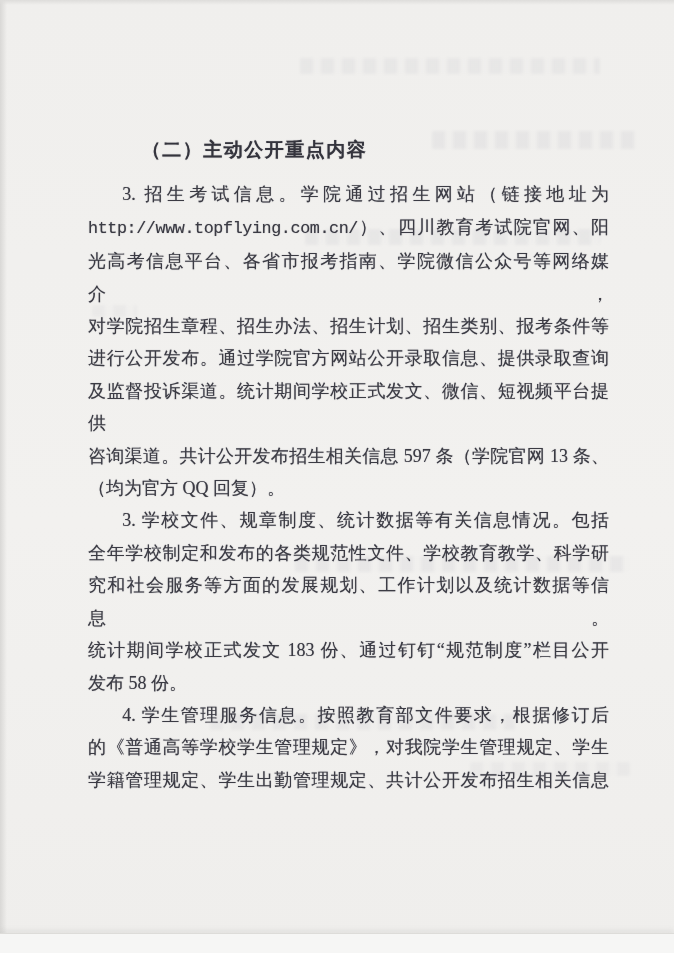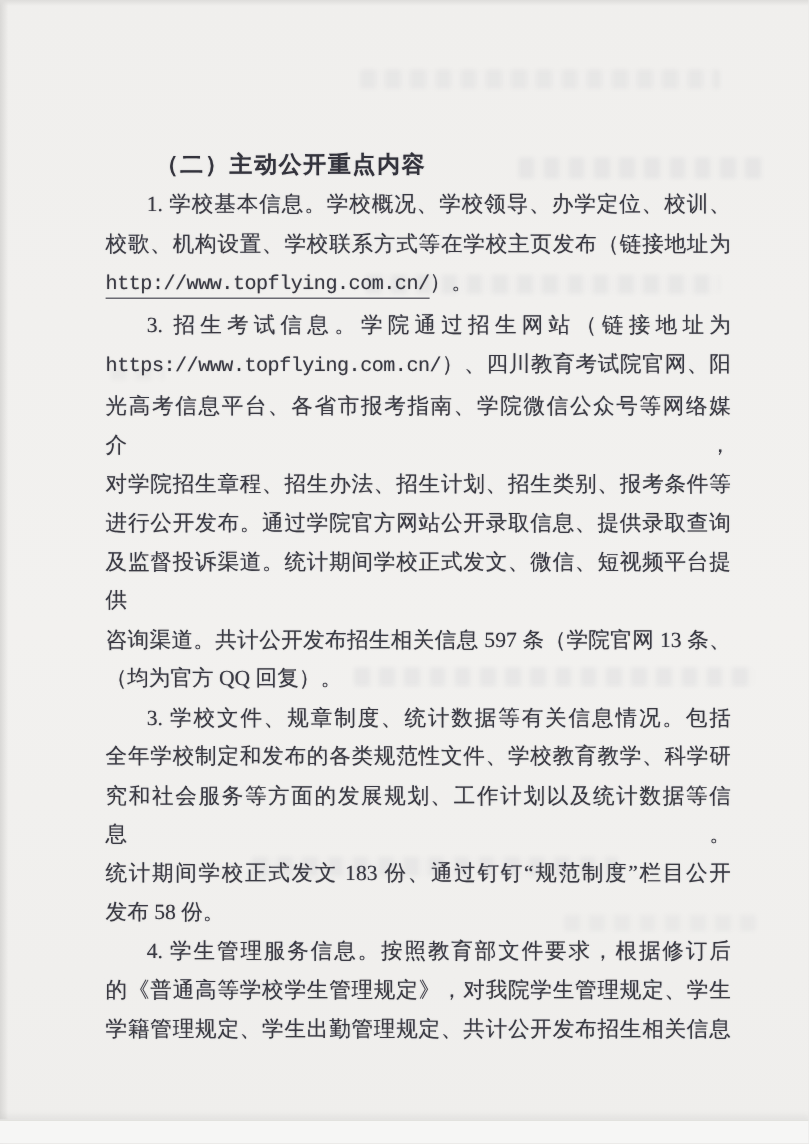--- a/index.html
+++ b/index.html
@@ -39,21 +39,21 @@
     width: 521px;
     font-size: 18px;
     line-height: 32.4px;
     text-shadow: 0 0 1px rgba(62,62,72,0.55);
   }
   .heading {
     font-weight: 700;
     color: #34343d;
     text-indent: 2.2em;
     letter-spacing: 1.5px;
-    margin: 0;
+    margin: 12px;
     font-size: 19px;
     line-height: 32.4px;
   }
   .line {
     text-align: justify;
     text-align-last: justify;
     text-justify: inter-ideograph;
     white-space: normal;
   }
   .line.nofill { text-align-last: left; }
@@ -92,27 +92,22 @@
   <div class="ghost" style="left:305px; top:229px; width:295px; height:16px; opacity:.42;"></div>
   <div class="ghost" style="left:295px; top:556px; width:335px; height:16px; opacity:.45;"></div>
   <div class="ghost" style="left:210px; top:714px; width:305px; height:16px; opacity:.40;"></div>
   <div class="ghost" style="left:470px; top:762px; width:160px; height:14px; opacity:.30;"></div>
   <div class="ghost" style="left:92px;  top:305px; width:45px;  height:12px; opacity:.30;"></div>
 
   <div class="content">
     <h2 class="heading">（二）主动公开重点内容</h2>
     <div id="paragraphs">
         <div>
-          <div class="line indent"><span>1. 学校基本信息。学校概况、学校领导、办学定位、校训、</span></div>
-          <div class="line"><span>校歌、机构设置、学校联系方式等在学校主页发布（链接地址为</span></div>
-          <div class="line nofill"><span class="m u">http://www.topflying.com.cn/</span><span>）。</span></div>
-        </div>
-        <div>
           <div class="line indent"><span>3. 招生考试信息。学院通过招生网站（链接地址为</span></div>
-          <div class="line"><span class="m">https://www.topflying.com.cn/</span><span>）、四川教育考试院官网、阳</span></div>
+          <div class="line"><span class="m">http://www.topflying.com.cn/</span><span>）、四川教育考试院官网、阳</span></div>
           <div class="line"><span>光高考信息平台、各省市报考指南、学院微信公众号等网络媒介，</span></div>
           <div class="line"><span>对学院招生章程、招生办法、招生计划、招生类别、报考条件等</span></div>
           <div class="line"><span>进行公开发布。通过学院官方网站公开录取信息、提供录取查询</span></div>
           <div class="line"><span>及监督投诉渠道。统计期间学校正式发文、微信、短视频平台提供</span></div>
           <div class="line"><span>咨询渠道。共计公开发布招生相关信息 597 条（学院官网 13 条、</span></div>
           <div class="line nofill"><span>（均为官方 QQ 回复）。</span></div>
         </div>
         <div>
           <div class="line indent"><span>3. 学校文件、规章制度、统计数据等有关信息情况。包括</span></div>
           <div class="line"><span>全年学校制定和发布的各类规范性文件、学校教育教学、科学研</span></div>

